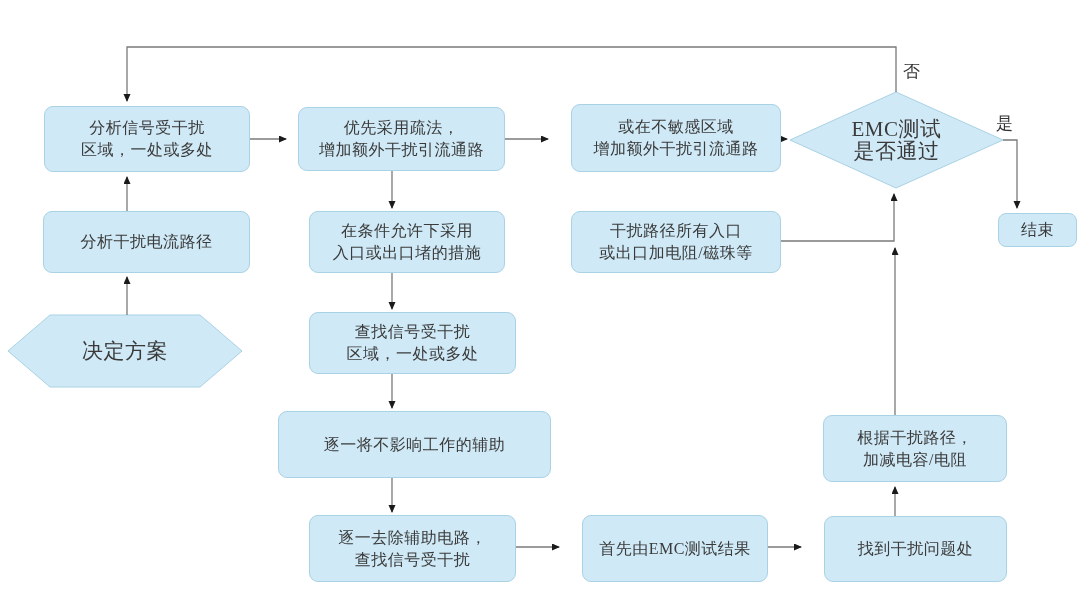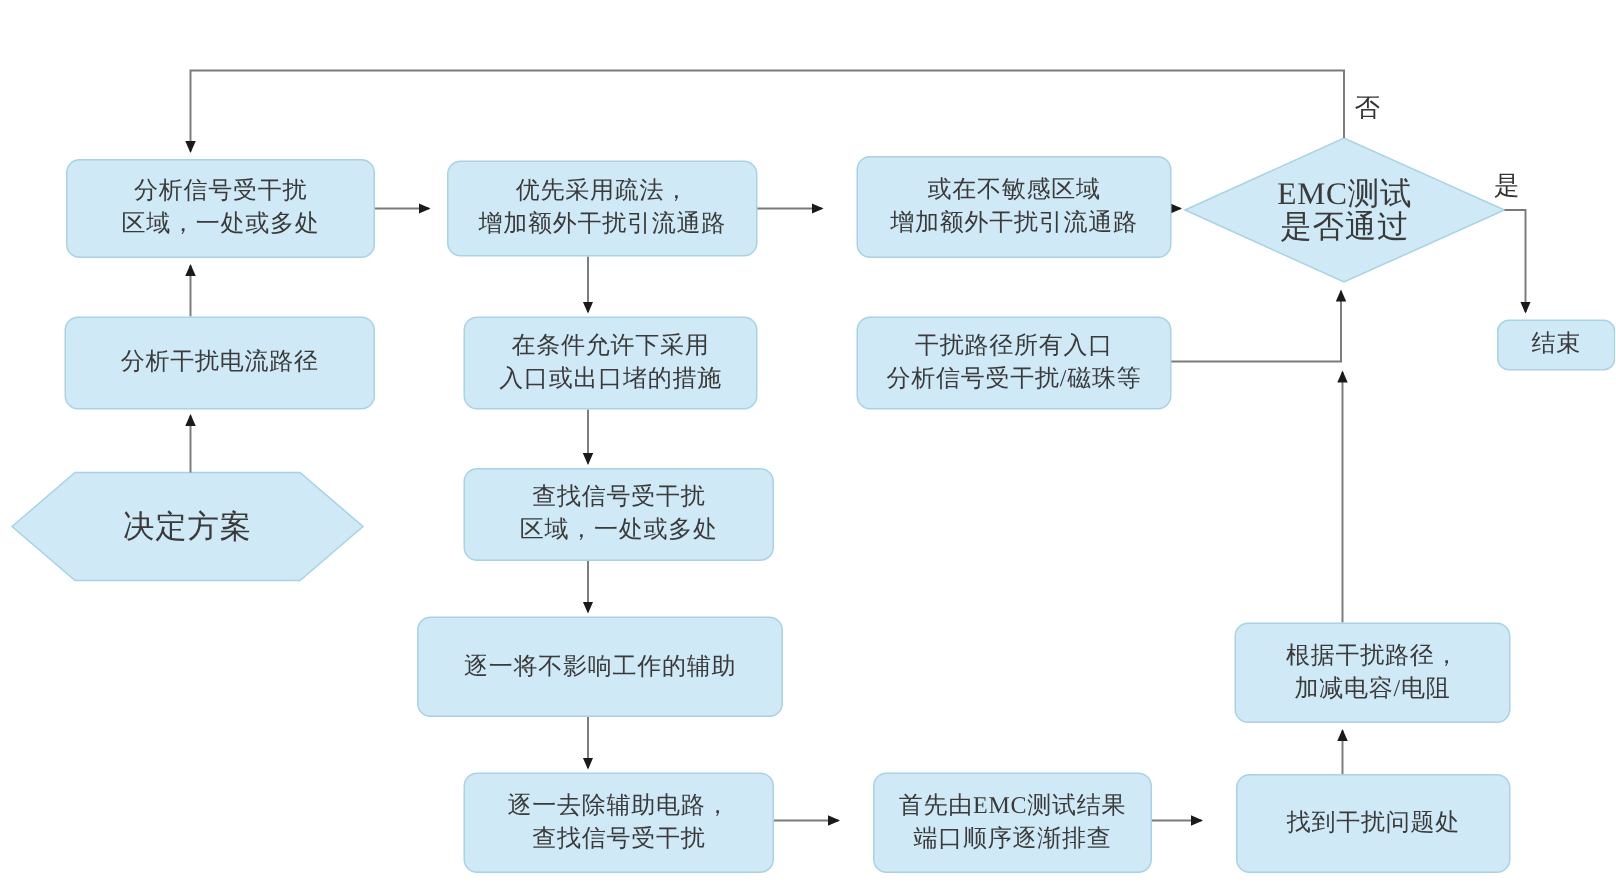--- a/index.html
+++ b/index.html
@@ -102,42 +102,41 @@
   <div class="node" style="left:289px;top:211px;width:196px;height:62px">
     <div>在条件允许下采用</div>
     <div>入口或出口堵的措施</div>
   </div>
 
   <div class="node" style="left:289px;top:312px;width:207px;height:62px">
     <div>查找信号受干扰</div>
     <div>区域，一处或多处</div>
   </div>
 
-  <div class="node" style="left:258px;top:411px;width:244px;height:67px">
+  <div class="node" style="left:258px;top:411px;width:273px;height:67px">
     <div>逐一将不影响工作的辅助</div>
   </div>
 
   <div class="node" style="left:289px;top:515px;width:207px;height:67px">
     <div>逐一去除辅助电路，</div>
     <div>查找信号受干扰</div>
   </div>
 
   <div class="node" style="left:551px;top:104px;width:210px;height:68px">
     <div>或在不敏感区域</div>
     <div>增加额外干扰引流通路</div>
   </div>
 
   <div class="node" style="left:551px;top:211px;width:210px;height:62px">
     <div>干扰路径所有入口</div>
-    <div>分析信号受干扰/磁珠等</div>
+    <div>或出口加电阻/磁珠等</div>
   </div>
 
   <div class="node" style="left:562px;top:515px;width:186px;height:67px">
     <div>首先由EMC测试结果</div>
-    <div>端口顺序逐渐排查</div>
   </div>
 
   <div class="overlayText" style="left:790px;top:92px;width:213px;height:96px">
     <div>EMC测试</div>
     <div>是否通过</div>
   </div>
 
   <div class="node" style="left:978px;top:213px;width:79px;height:34px;border-radius:8px">
     <div>结束</div>
   </div>

